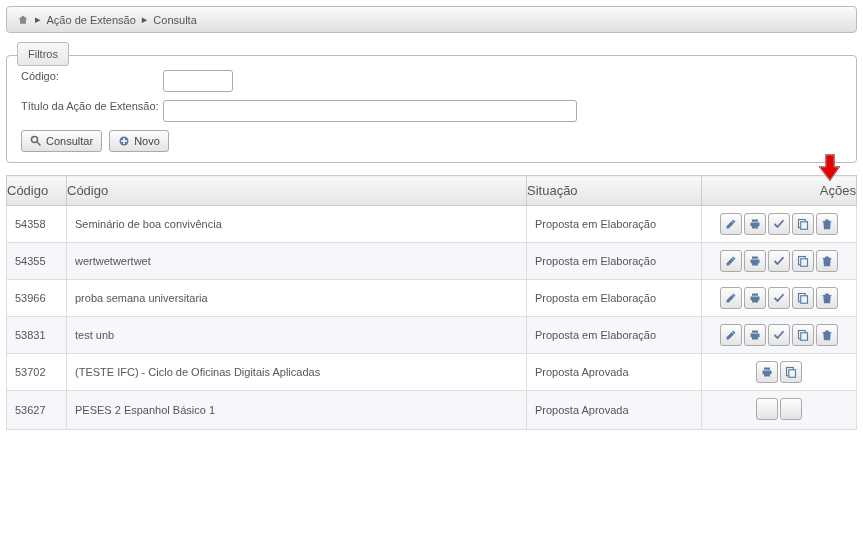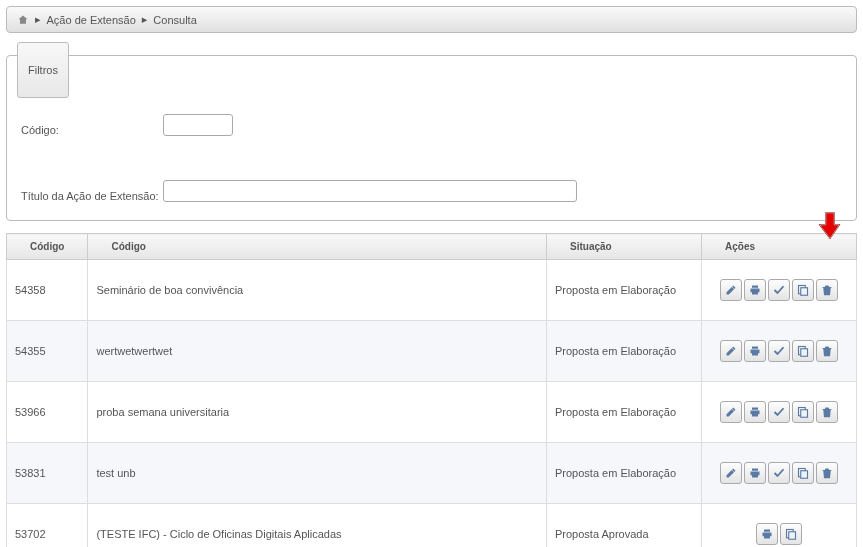--- a/index.html
+++ b/index.html
@@ -23,26 +23,26 @@
   padding: 14px 14px 10px 14px;
   position: relative;
 }
 .panel-legend {
   position: absolute;
   top: -14px;
   left: 10px;
   background: linear-gradient(to bottom, #f8f8f8, #e8e8e8);
   border: 1px solid #bbb;
   border-radius: 3px;
-  padding: 21px 10px;
+  padding: 5px 10px;
   font-size: 11px;
   color: #555;
 }
 
-.form-row { display: flex; align-items: flex-end; margin-bottom: 8px; margin-top: 44px; }
+.form-row { display: flex; align-items: flex-start; margin-bottom: 8px; }
 .form-label { width: 142px; color: #555; font-size: 11px; }
 .form-input { border: 1px solid #aaa; border-radius: 3px; padding: 3px 4px; height: 22px; font-size: 11px; }
 .long { width: 414px; }
 .short { width: 70px; }
 
 .btn {
   display: inline-flex;
   align-items: center;
   gap: 4px;
   background: linear-gradient(to bottom, #fdfdfd, #e4e4e4);
@@ -66,38 +66,38 @@
   border-radius: 3px;
   cursor: pointer;
   margin: 0 1px;
   color: #5a7aa3;
 }
 
 table.grid { width: 100%; border-collapse: collapse; margin-top: 12px; border: 1px solid #ccc; }
 table.grid th {
   background: linear-gradient(to bottom, #f8f8f8, #e6e6e6);
   border: 1px solid #ccc;
-  padding: 7px 23px;
+  padding: 7px 0;
   text-align: left;
-  font-weight: bold;
+  font-weight: normal;
   color: #555;
-  font-size: 10px;
-}
-table.grid th.center { text-align: left; }
+  font-size: 13px;
+}
+table.grid th.center { text-align: right; }
 table.grid td {
   border: 1px solid #ddd;
-  padding: 19px 8px;
+  padding: 7px 8px;
   color: #555;
   font-size: 11px;
 }
 table.grid tr:nth-child(even) td { background: #f6f7fa; }
 table.grid tr:nth-child(odd) td { background: #fff; }
 .actions-cell { text-align: center; white-space: nowrap; }
 th.col-codigo { width: 60px; }
-th.col-situ { width: 155px; margin-left: 12px; }
+th.col-situ { width: 175px; margin-left: 12px; }
 th.col-actions { width: 155px; }
 
 .arrow-indicator {
   position: absolute;
   right: 16px;
   top: -22px;
 }
 .tablewrap { position: relative; }
 
 svg { display: block; }
@@ -121,20 +121,40 @@
   <div class="panel-legend">Filtros</div>
 
   <div class="form-row">
     <label class="form-label">Código:</label>
     <input class="form-input short" type="text" style="">
   </div>
   <div class="form-row">
     <label class="form-label">Título da Ação de Extensão:</label>
     <input class="form-input long" type="text" style="">
   </div>
+  <div>
+    <button class="btn">
+      <span>
+        <svg width="12" height="12" viewBox="0 0 16 16">
+            <circle cx="6" cy="6" r="4" fill="none" stroke="#667" stroke-width="2"></circle>
+            <line x1="9" y1="9" x2="14" y2="14" stroke="#667" stroke-width="2"></line>
+          </svg>
+      </span>
+      <span>Consultar</span>
+    </button>
+    <button class="btn">
+      <span>
+        <svg width="12" height="12" viewBox="0 0 16 16">
+            <circle cx="8" cy="8" r="6" fill="#5a7aa3"></circle>
+            <path d="M8 4v8M4 8h8" stroke="#fff" stroke-width="2"></path>
+          </svg>
+      </span>
+      <span>Novo</span>
+    </button>
+  </div>
 </div>
 
 <div class="tablewrap">
   <div class="arrow-indicator">
     <svg width="22" height="28" viewBox="0 0 22 28">
       <path d="M7 2 h8 v12 h5 L11 27 L1 14 h6 Z" fill="#e60000" stroke="#a00000" stroke-width="1.5"></path>
       <path d="M7 2 h8 v12 h5 L11 27 L1 14 h6 Z" fill="none" stroke="#fff" stroke-width="0.5"></path>
     </svg>
   </div>
 

